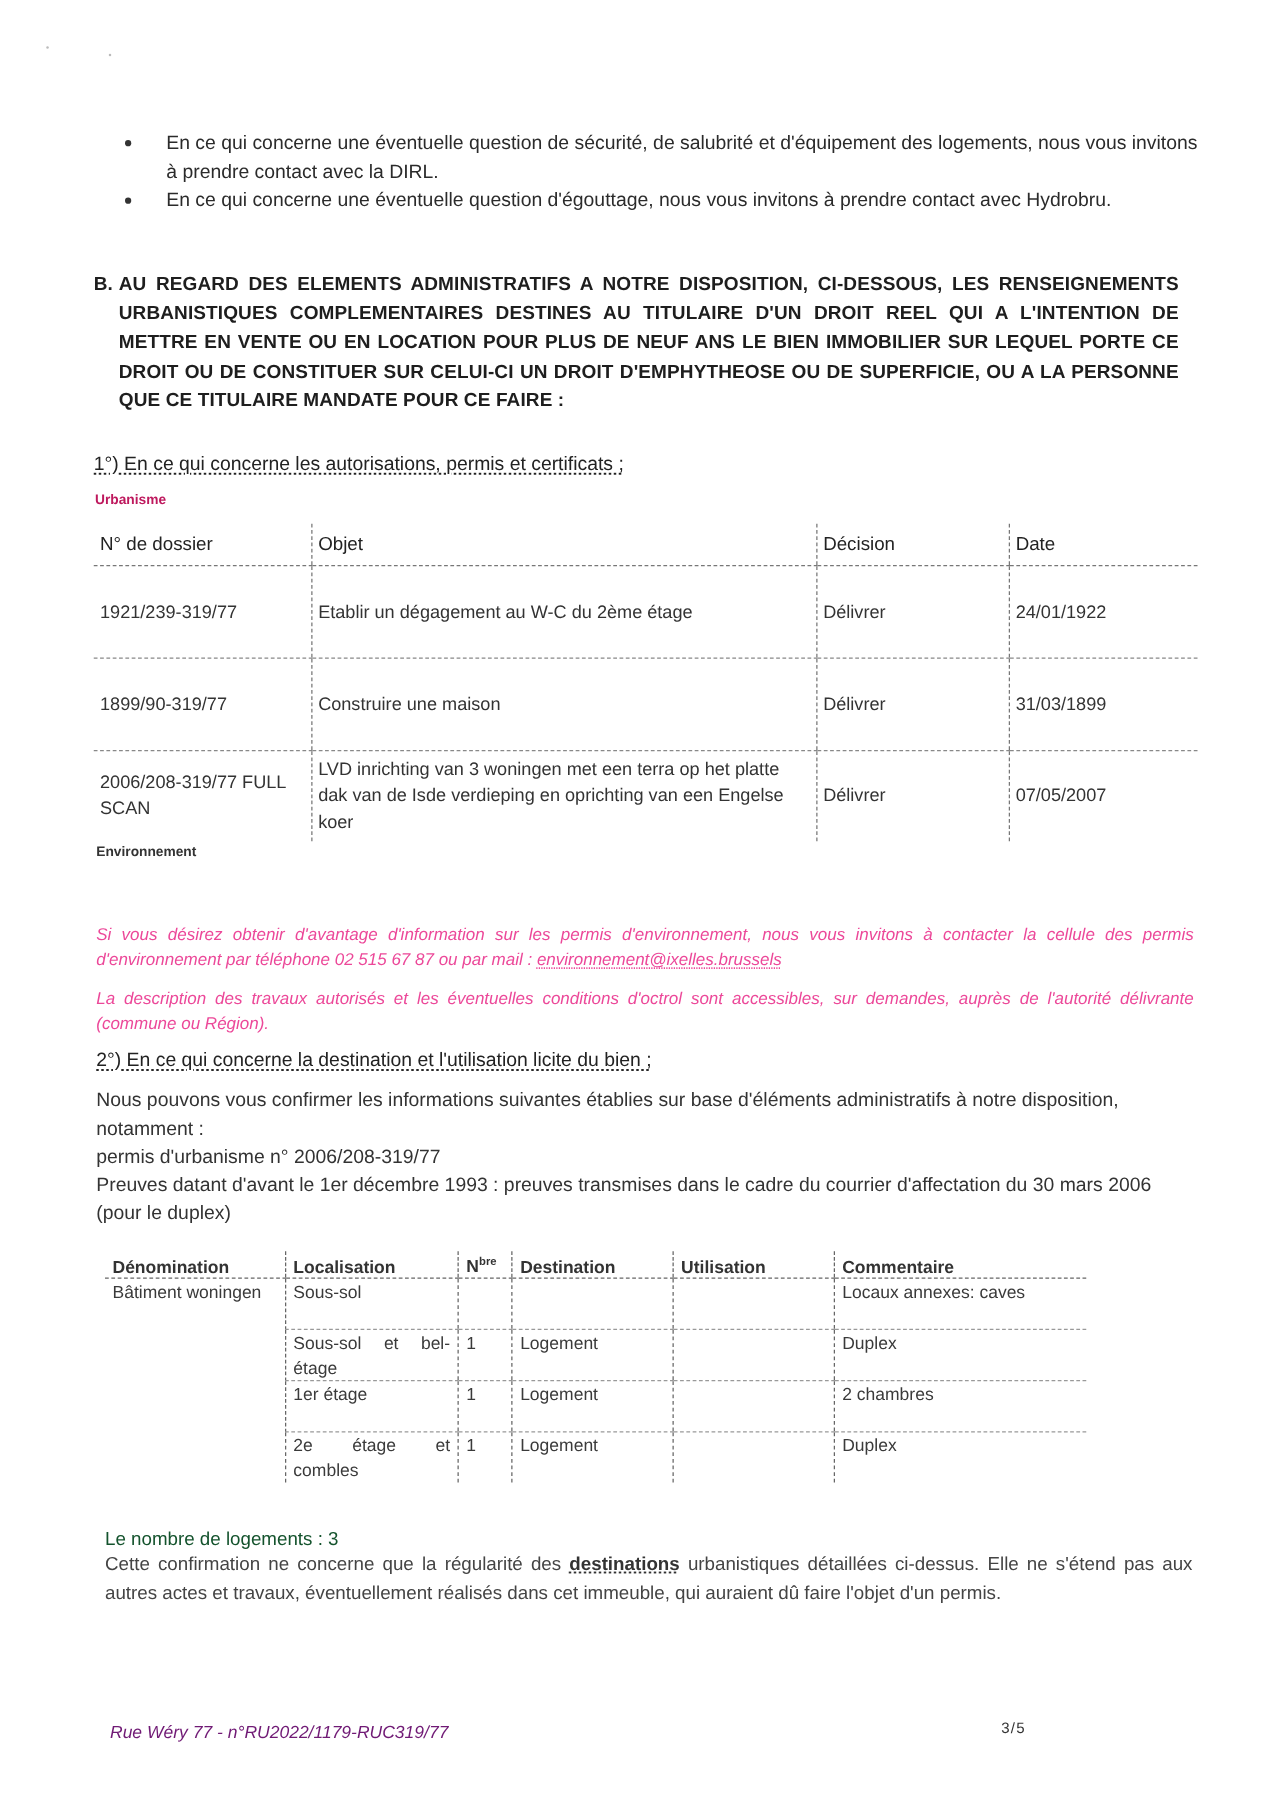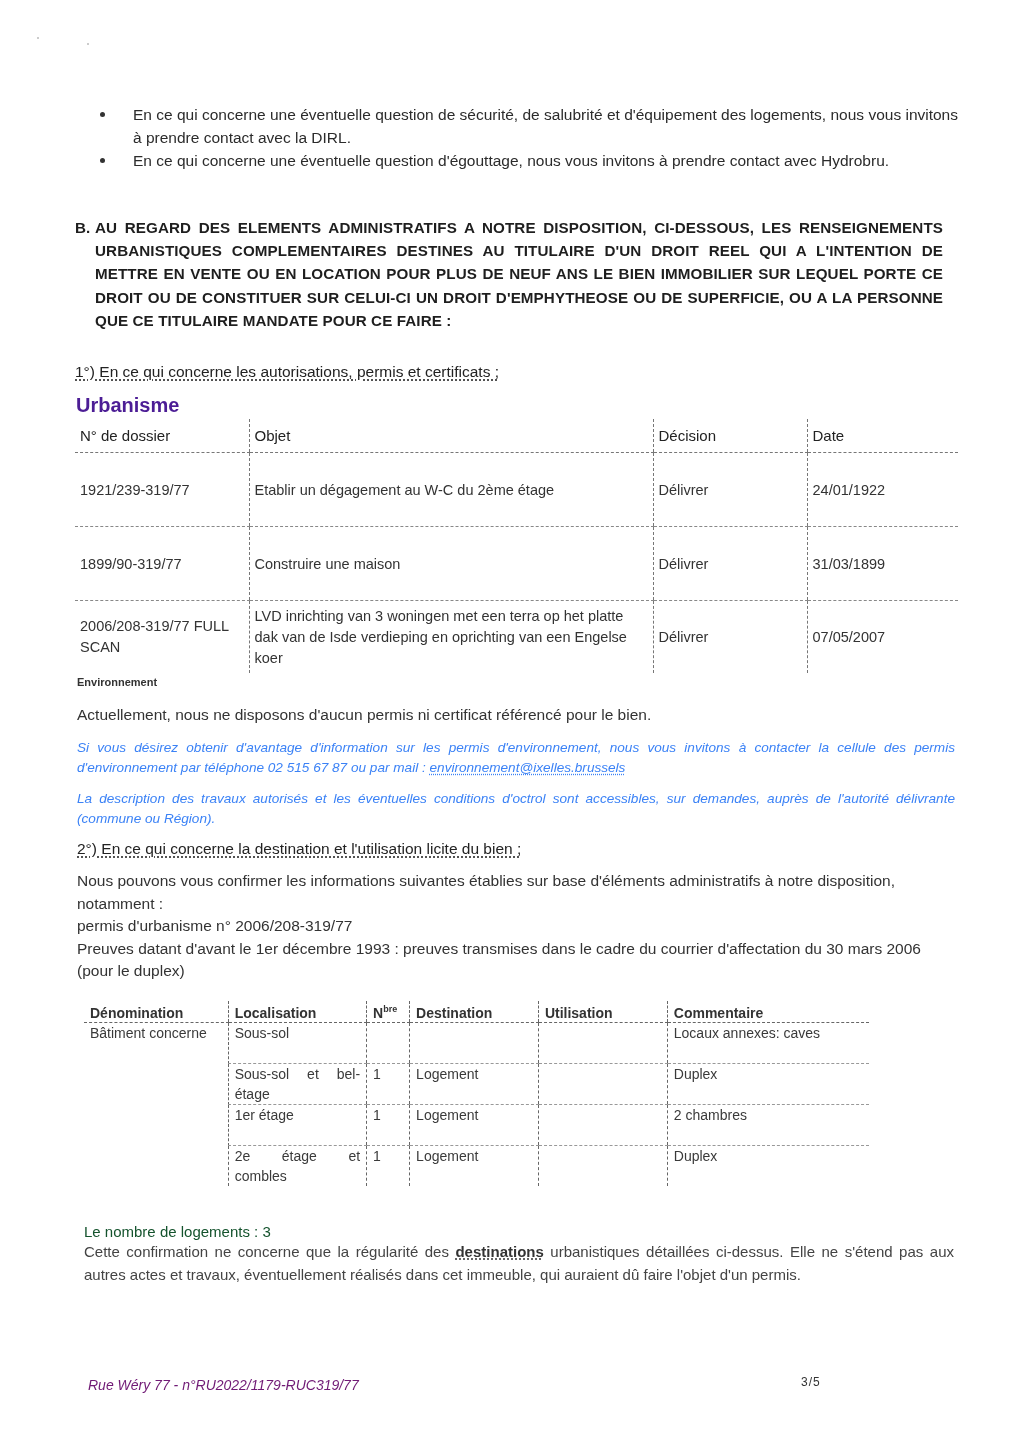--- a/index.html
+++ b/index.html
@@ -15,35 +15,35 @@
   .bullets { left: 98px; top: 103px; width: 860px; font-size: 15.5px; line-height: 23px; color: #2b2b2b; }
   .bullet { position: relative; padding-left: 35px; margin-bottom: 0; }
   .bullet .dot { position: absolute; left: 2px; top: 9px; width: 5px; height: 5px; border-radius: 50%; background: #333; }
 
   
   .secB { left: 75px; top: 216px; width: 868px; font-size: 15.2px; line-height: 23.2px; font-weight: bold; color: #1e1e1e; text-align: justify; text-align-last: left; }
   .secB .label { position: absolute; left: 0; top: 0; }
   .secB .text { padding-left: 20px; text-transform: uppercase; letter-spacing: 0.1px; }
 
   .sub-heading { font-size: 15.5px; font-weight: normal; color: #222; text-decoration: underline dotted; text-underline-offset: 3px; }
-  .h-urb { left: 76px; top: 394px; font-size: 20px; font-weight: bold; color: #4c1d95; }
+  .h-urb { left: 76px; top: 394px; font-size: 11px; font-weight: bold; color: #be185d; }
 
   
   .urb-table { left: 75px; top: 419px; width: 883px; border-collapse: collapse; font-size: 14.5px; color: #333; }
   .urb-table th { text-align: left; font-weight: normal; color: #222; font-size: 15px; height: 33px; padding: 0 5px; border-bottom: 1px dashed #777; }
   .urb-table td { padding: 0 5px; vertical-align: middle; border-bottom: 1px dashed #888; }
   .urb-table th + th, .urb-table td + td { border-left: 1px dashed #777; }
   .urb-table tr:last-child td { border-bottom: none; }
   .urb-table tr.r1 td { height: 73px; }
   .urb-table tr.r2 td { height: 73px; }
   .urb-table tr.r3 td { height: 72px; line-height: 21px; }
 
   .h-env { left: 77px; top: 676px; font-size: 11px; font-weight: bold; color: #333; }
   .p-env1 { left: 77px; top: 706px; width: 880px; font-size: 15.5px; color: #333; }
-  .p-italic { left: 77px; width: 878px; font-size: 13.6px; line-height: 20px; font-style: italic; color: #3b82f6; text-align: justify; }
+  .p-italic { left: 77px; width: 878px; font-size: 13.6px; line-height: 20px; font-style: italic; color: #ec4899; text-align: justify; }
   .p-italic .mail { text-decoration: underline dotted; text-underline-offset: 2px; }
 
   .p-dest { left: 77px; top: 870px; width: 880px; font-size: 15.5px; line-height: 22.5px; color: #333; }
 
   
   .dest-table { left: 84px; top: 1001px; border-collapse: collapse; font-size: 14px; color: #3a3a3a; }
   .dest-table th { text-align: left; font-weight: bold; font-size: 14px; color: #333; padding: 2px 6px 0 6px; height: 19px; border-bottom: 1px dashed #666; white-space: nowrap; }
   .dest-table th sup { font-size: 9px; }
   .dest-table td { padding: 0 6px; vertical-align: top; height: 40px; line-height: 20px; border-bottom: 1px dashed #999; }
   .dest-table td.c0 { border-bottom: none; }
@@ -119,21 +119,20 @@
       <tr class="r3">
         <td>2006/208-319/77 FULL SCAN</td>
         <td>LVD inrichting van 3 woningen met een terra op het platte dak van de Isde verdieping en oprichting van een Engelse koer</td>
         <td>Délivrer</td>
         <td>07/05/2007</td>
       </tr>
     </tbody>
   </table>
 
   <div class="abs h-env">Environnement</div>
-  <div class="abs p-env1">Actuellement, nous ne disposons d'aucun permis ni certificat référencé pour le bien.</div>
   <div class="abs p-italic" style="top:738px;">
     <span>Si vous désirez obtenir d'avantage d'information sur les permis d'environnement, nous vous invitons à contacter la cellule des permis d'environnement par téléphone 02 515 67 87 ou par mail : </span><span class="mail">environnement@ixelles.brussels</span>
   </div>
   <div class="abs p-italic" style="top:789px;">La description des travaux autorisés et les éventuelles conditions d'octrol sont accessibles, sur demandes, auprès de l'autorité délivrante (commune ou Région).</div>
 
   <div class="abs sub-heading" style="left:77px;top:840px;">2°) En ce qui concerne la destination et l'utilisation licite du bien ;</div>
 
   <div class="abs p-dest">
     <div>Nous pouvons vous confirmer les informations suivantes établies sur base d'éléments administratifs à notre disposition, notamment :</div>
     <div>permis d'urbanisme n° 2006/208-319/77</div>
@@ -154,21 +153,21 @@
         <th>Dénomination</th>
         <th>Localisation</th>
         <th><span>N</span><sup>bre</sup></th>
         <th>Destination</th>
         <th>Utilisation</th>
         <th>Commentaire</th>
       </tr>
     </thead>
     <tbody>
       <tr>
-        <td class="c0">Bâtiment concerne</td>
+        <td class="c0">Bâtiment woningen</td>
         <td>Sous-sol</td>
         <td></td>
         <td></td>
         <td></td>
         <td>Locaux annexes: caves</td>
       </tr>
       <tr>
         <td class="c0"></td>
         <td class="justify">Sous-sol et bel-étage</td>
         <td>1</td>

